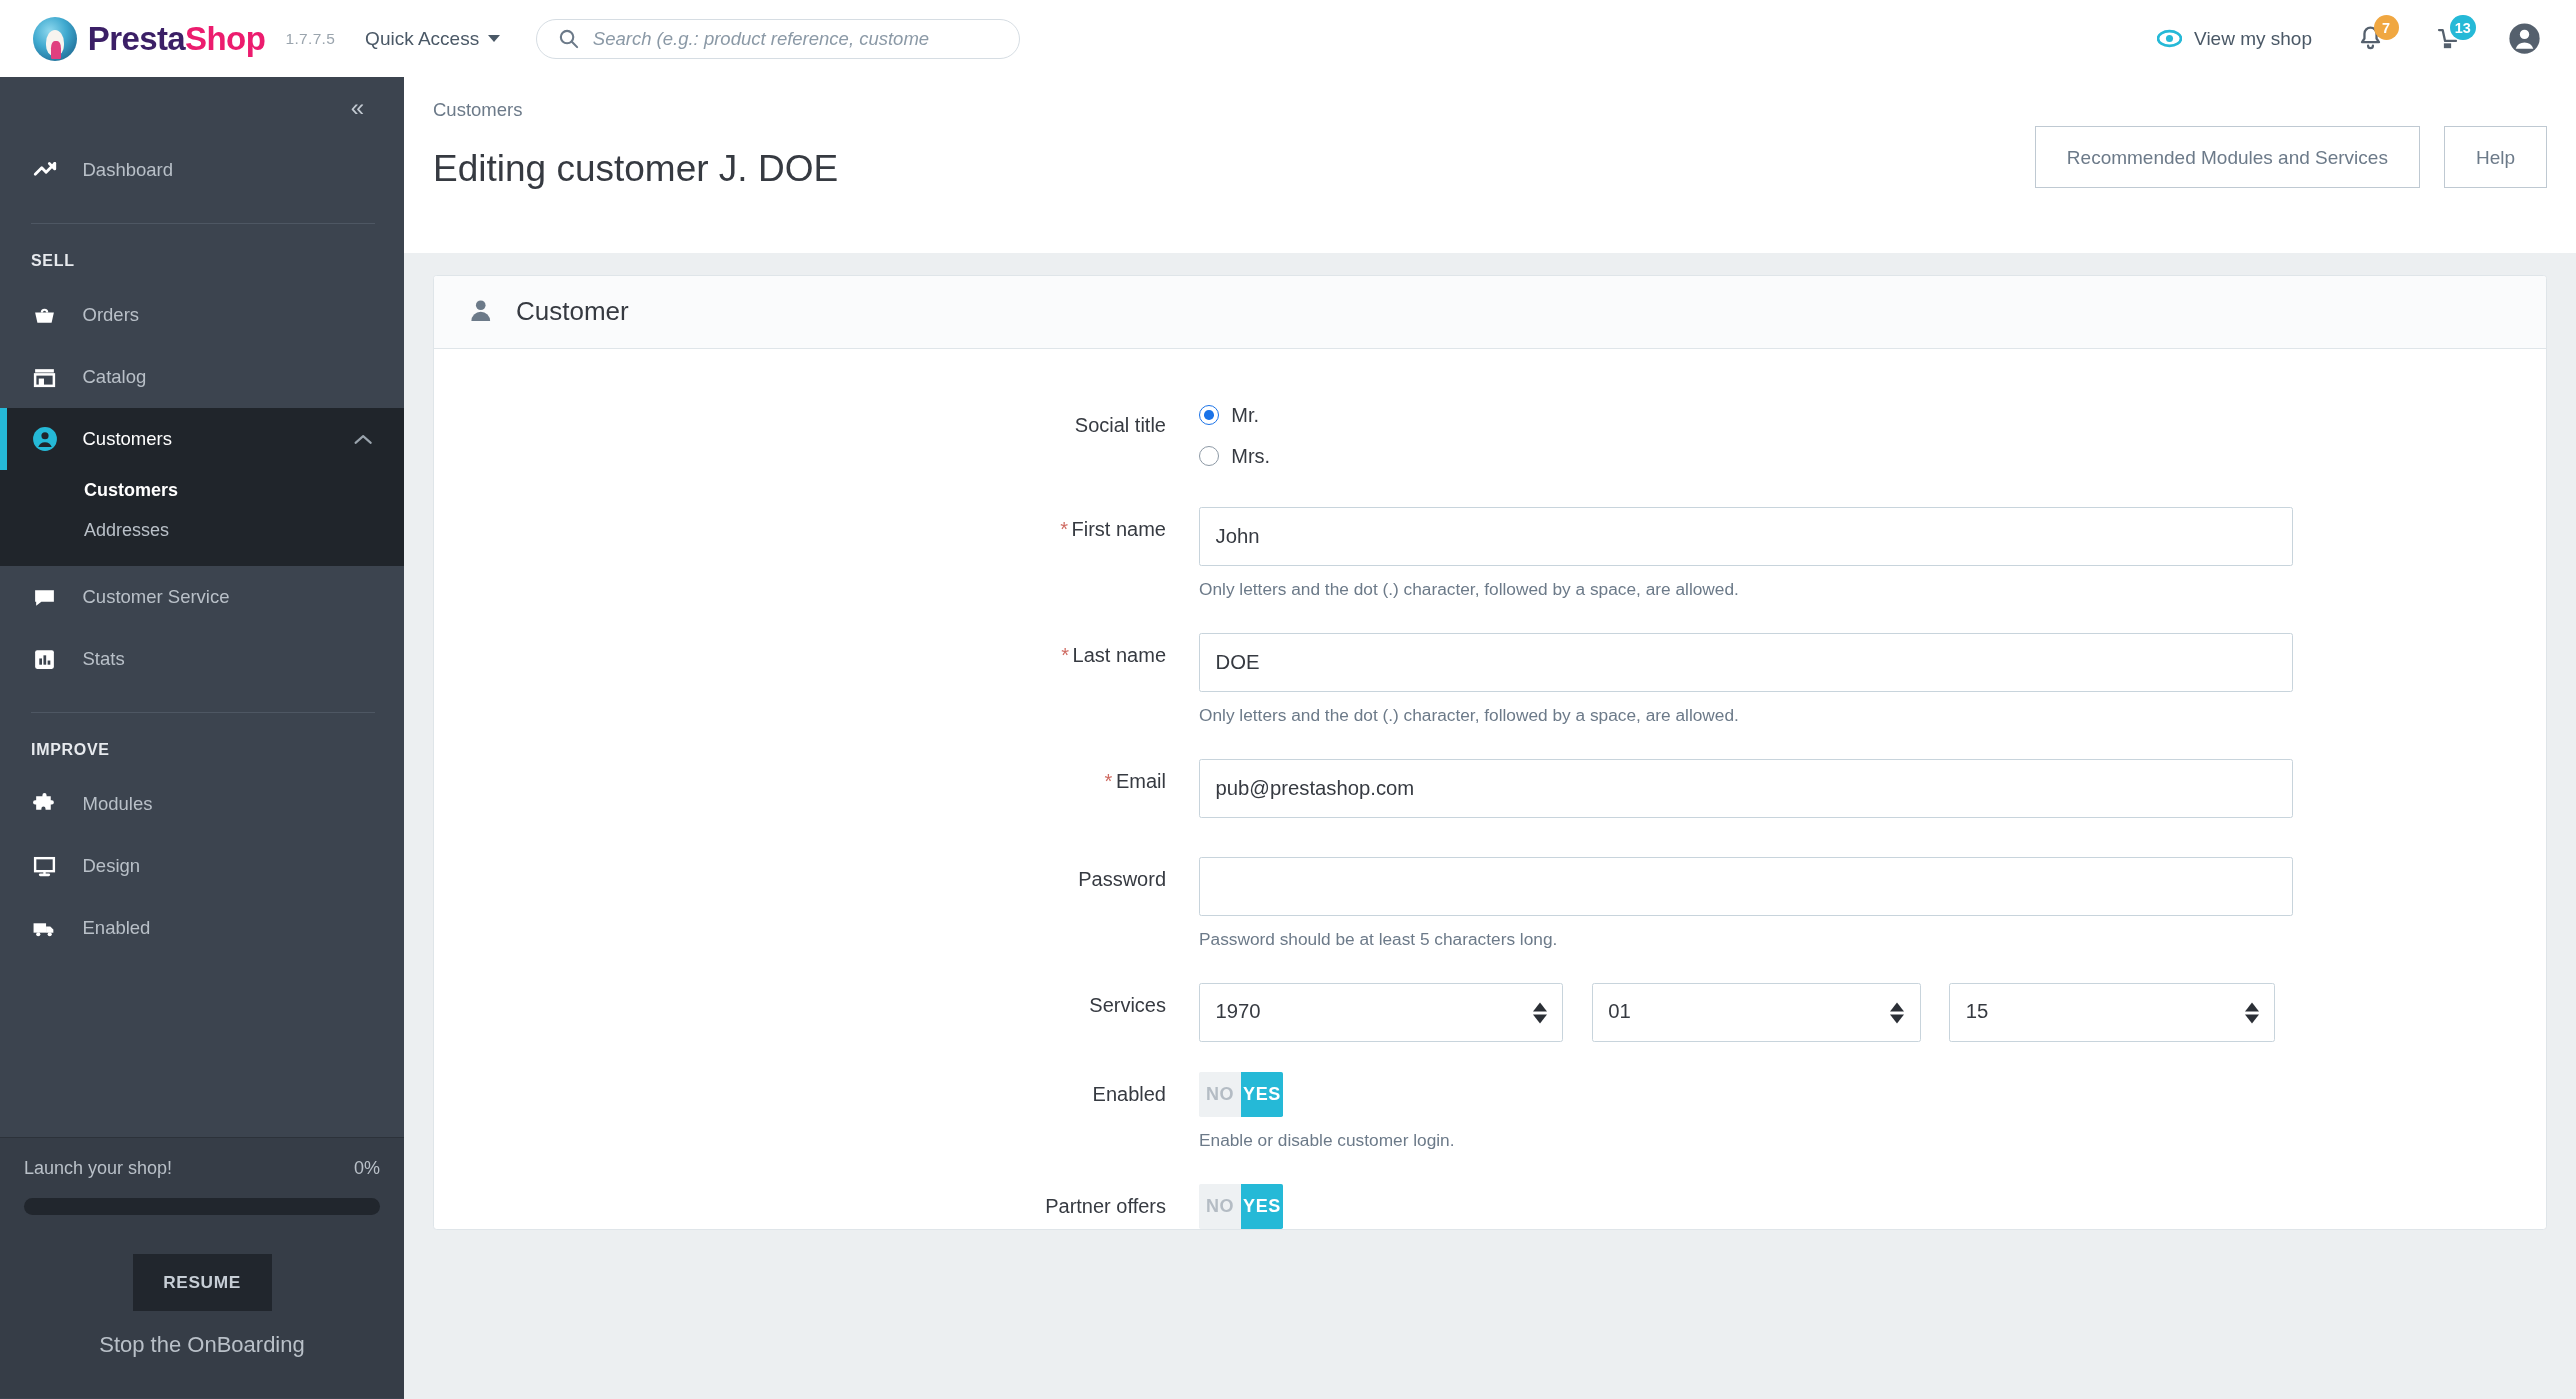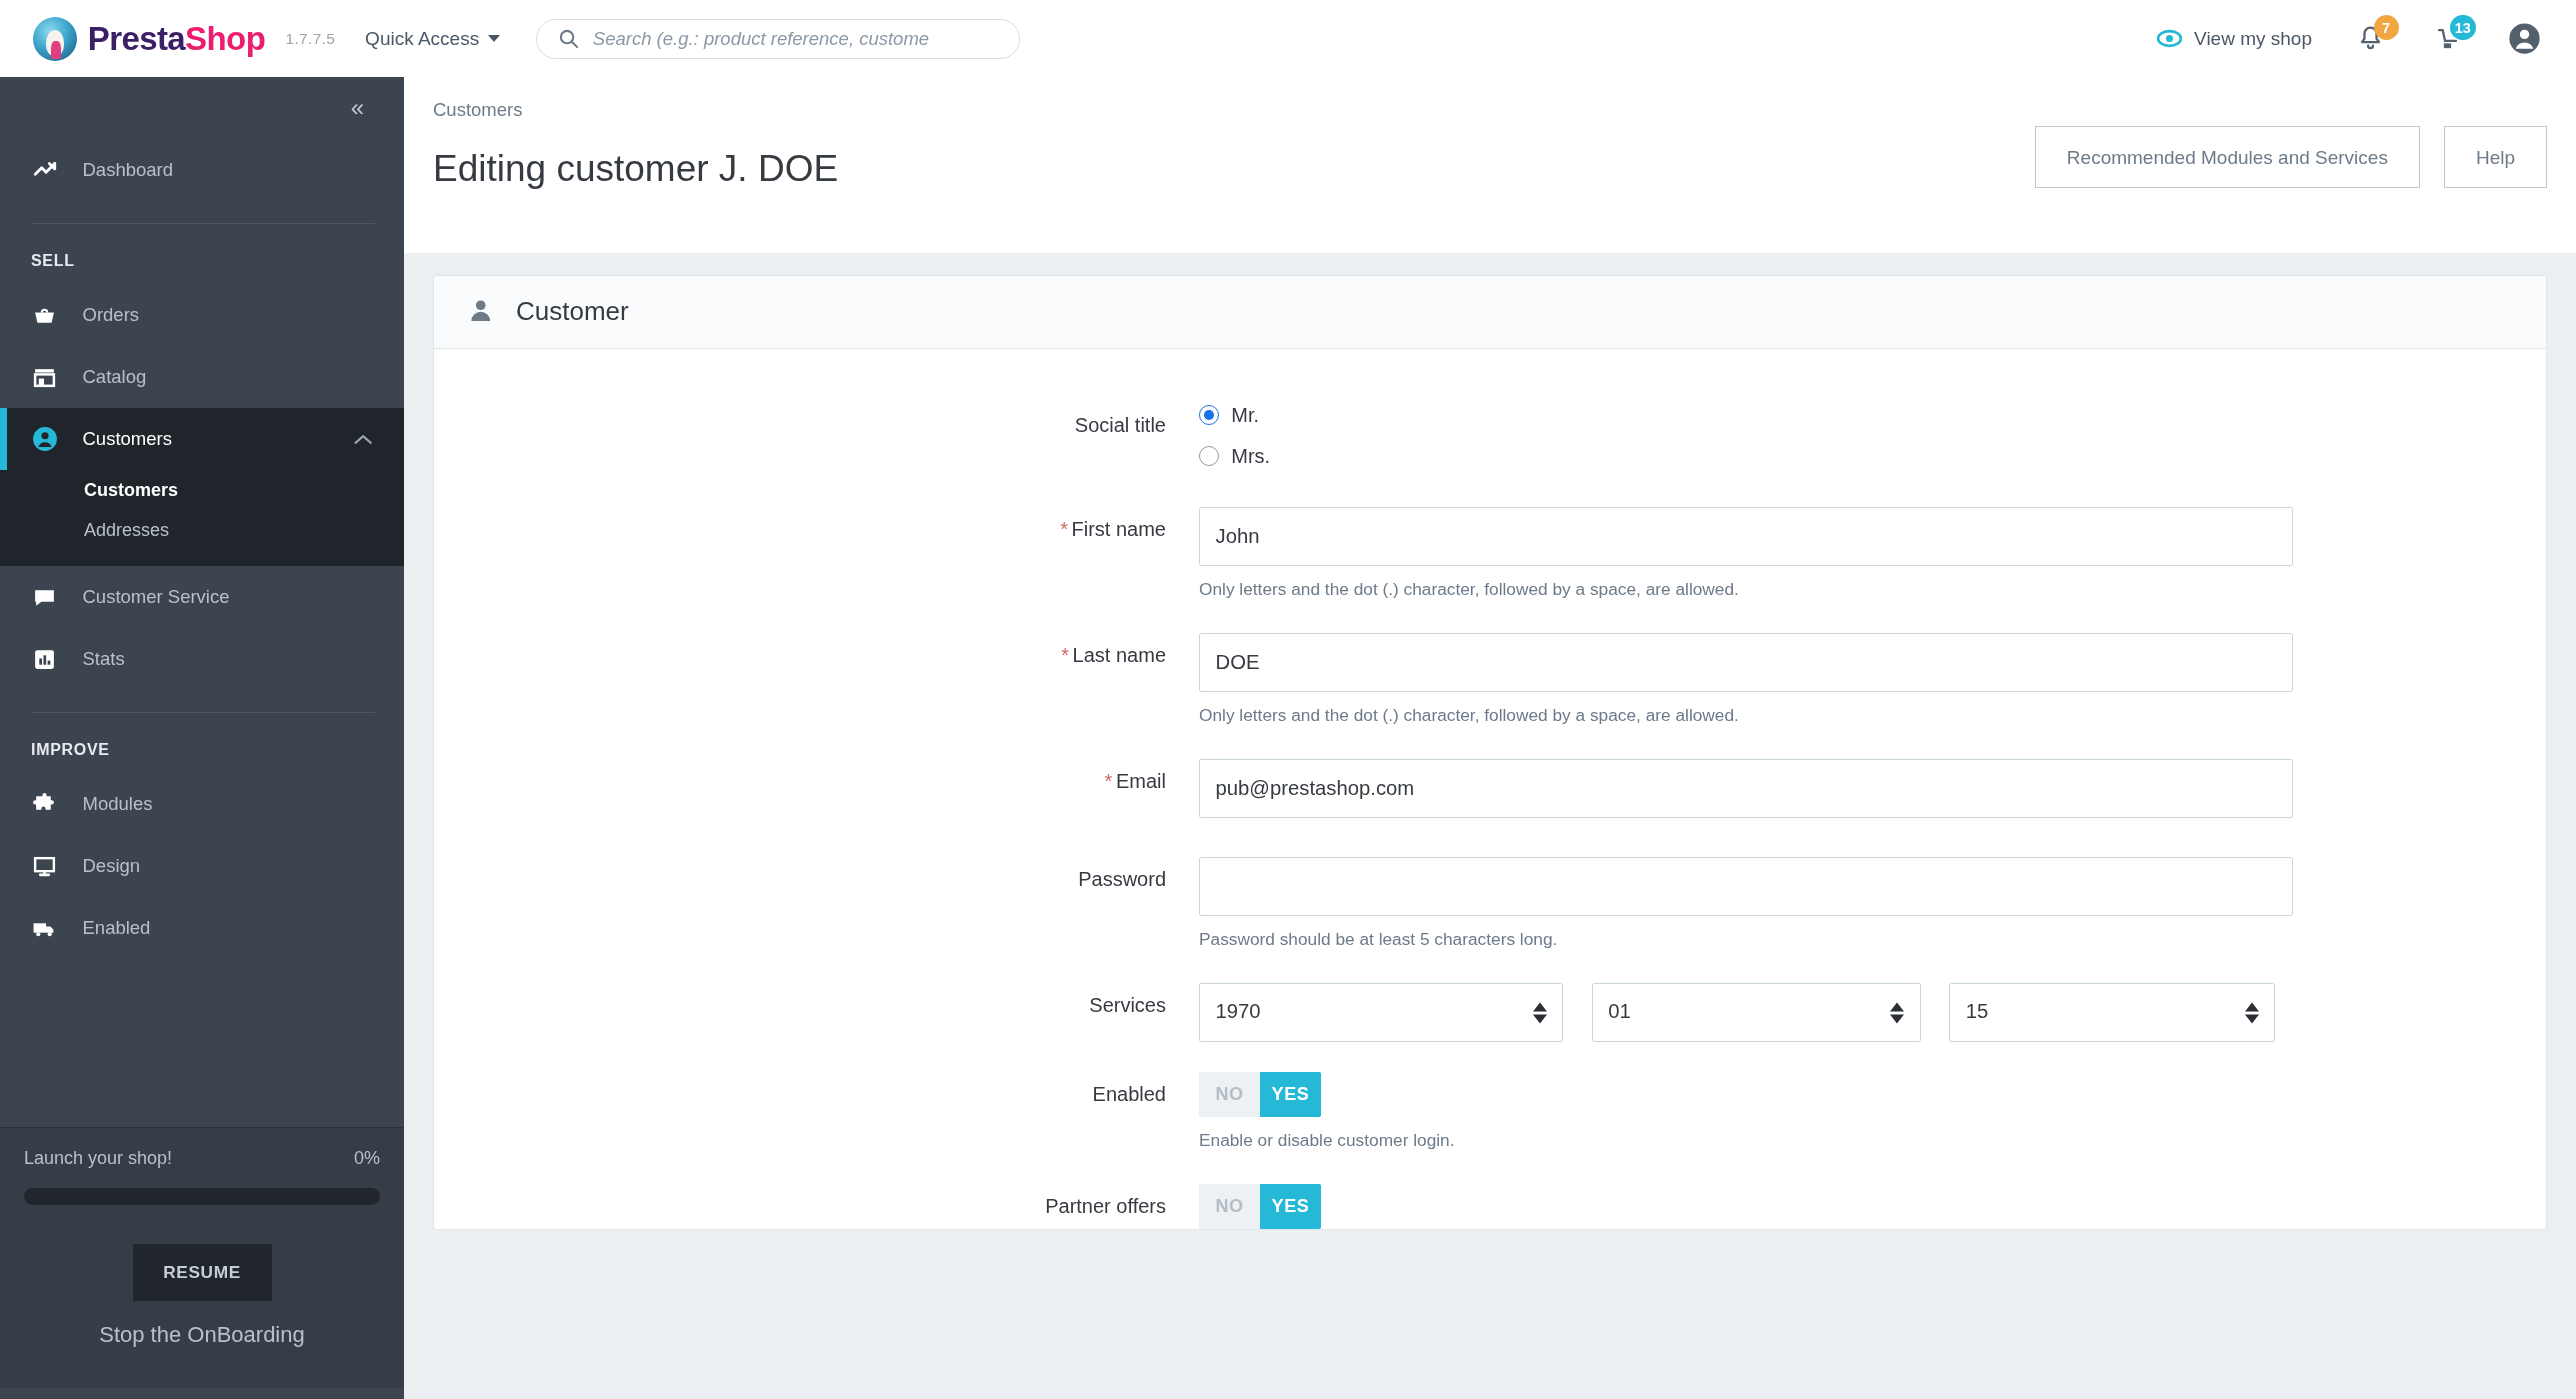--- a/index.html
+++ b/index.html
@@ -227,21 +227,21 @@
     padding: 9.6px 0 9.6px 84px;
     font-size: 18px;
     color: #b9c0c8;
     cursor: pointer;
   }
   .sub-item.current { color: #ffffff; font-weight: bold; }
 
   
   .onboarding {
     position: absolute;
-    left: 0; bottom: 12px;
+    left: 0; bottom: 2px;
     width: 404px;
     height: 261px;
     background: #363d47;
     border-top: 1.2px solid #2c323a;
     padding: 20.3px 24px 0 24px;
   }
   .ob-row {
     display: flex;
     justify-content: space-between;
     align-items: center;
@@ -449,21 +449,21 @@
   .spinner i.up   { border-bottom: 9px solid #2b2f36; }
   .spinner i.down { border-top: 9px solid #2b2f36; }
 
   .toggle {
     display: inline-flex;
     border-radius: 1.8px;
     overflow: hidden;
   }
   .toggle span {
     display: block;
-    width: 61px;
+    width: 42px;
     height: 45px;
     line-height: 45px;
     text-align: center;
     font-size: 18px;
     font-weight: bold;
     letter-spacing: 0.6px;
     cursor: pointer;
   }
   .toggle .off { background: #eef1f3; color: #b4bcc4; }
   .toggle .on  { background: #25b9d7; color: #ffffff; }

